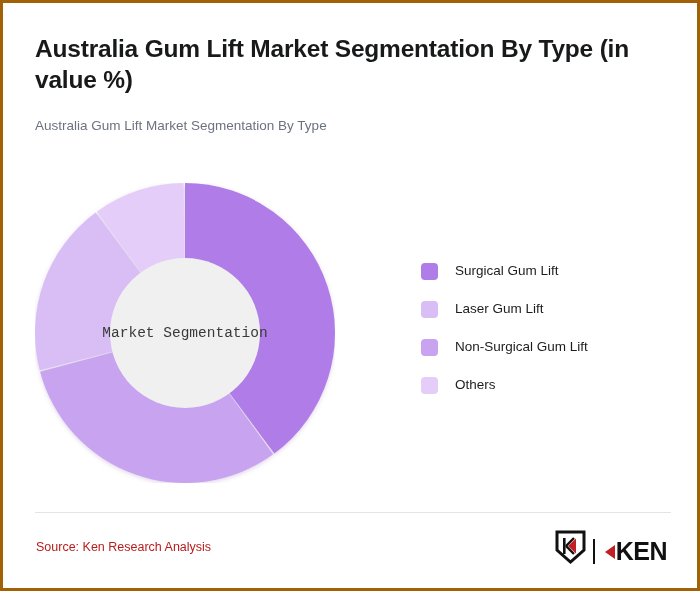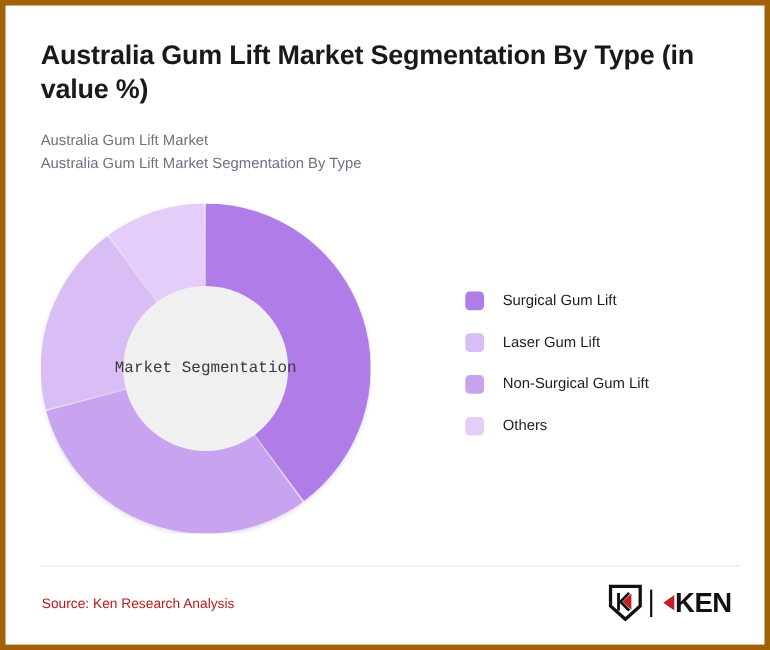--- a/index.html
+++ b/index.html
@@ -8,21 +8,21 @@
     background: #ffffff;
   }
   body {
     font-family: "Liberation Sans", sans-serif;
   }
   .page {
     position: relative;
     width: 700px;
     height: 591px;
     background: #ffffff;
-    border: 5px solid #a16207;
+    border: 3px solid #a16207;
     box-sizing: border-box;
     overflow: hidden;
   }
   .title {
     position: absolute;
     left: 32px;
     top: 30px;
     width: 620px;
     font-size: 24.5px;
     font-weight: bold;
@@ -108,21 +108,21 @@
     left: 33px;
     top: 537px;
     font-size: 12.5px;
     color: #b91c1c;
   }
   .logo {
     position: absolute;
     right: 30px;
     top: 525px;
     display: flex;
-    align-items: center;
+    align-items: flex-end;
     height: 36px;
   }
   .logo-mark {
     flex: 0 0 auto;
   }
   .logo-sep {
     width: 2px;
     height: 25px;
     background: #111111;
     margin: 0 8px 0 7px;
@@ -149,21 +149,20 @@
   }
 </style>
 </head>
 <body>
 
 <div class="page">
 
   <div class="title">Australia Gum Lift Market Segmentation By Type (in value %)</div>
 
   <div class="subtitle-block">
-    <div class="subtitle">Australia Gum Lift Market</div>
     <div class="subtitle">Australia Gum Lift Market Segmentation By Type</div>
   </div>
 
   <div class="chart-area">
 
     <div class="donut-wrap">
       <svg class="donut-svg" width="300" height="300" viewBox="0 0 300 300">
         <defs>
           <filter id="softshadow" x="-20%" y="-20%" width="140%" height="140%">
             <feDropShadow dx="0" dy="1.5" stdDeviation="2" flood-color="#b9a3cf" flood-opacity="0.45"></feDropShadow>

